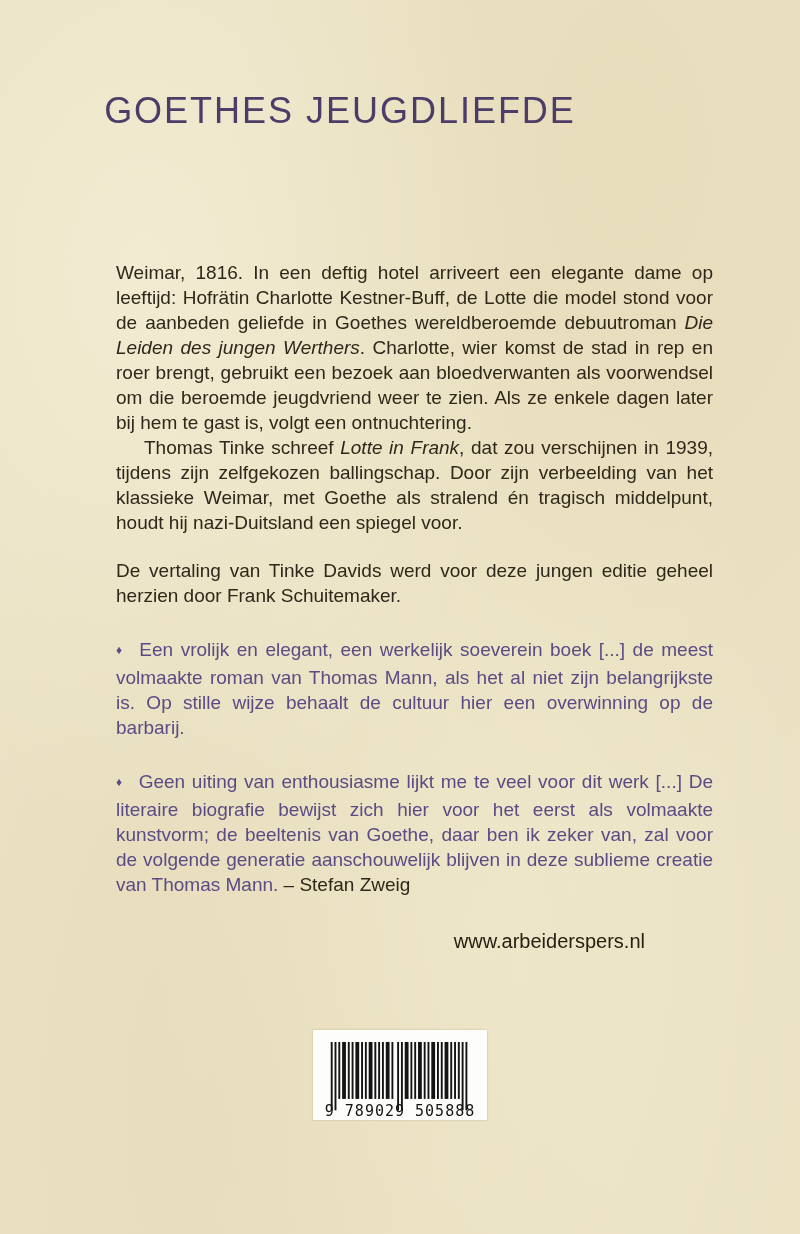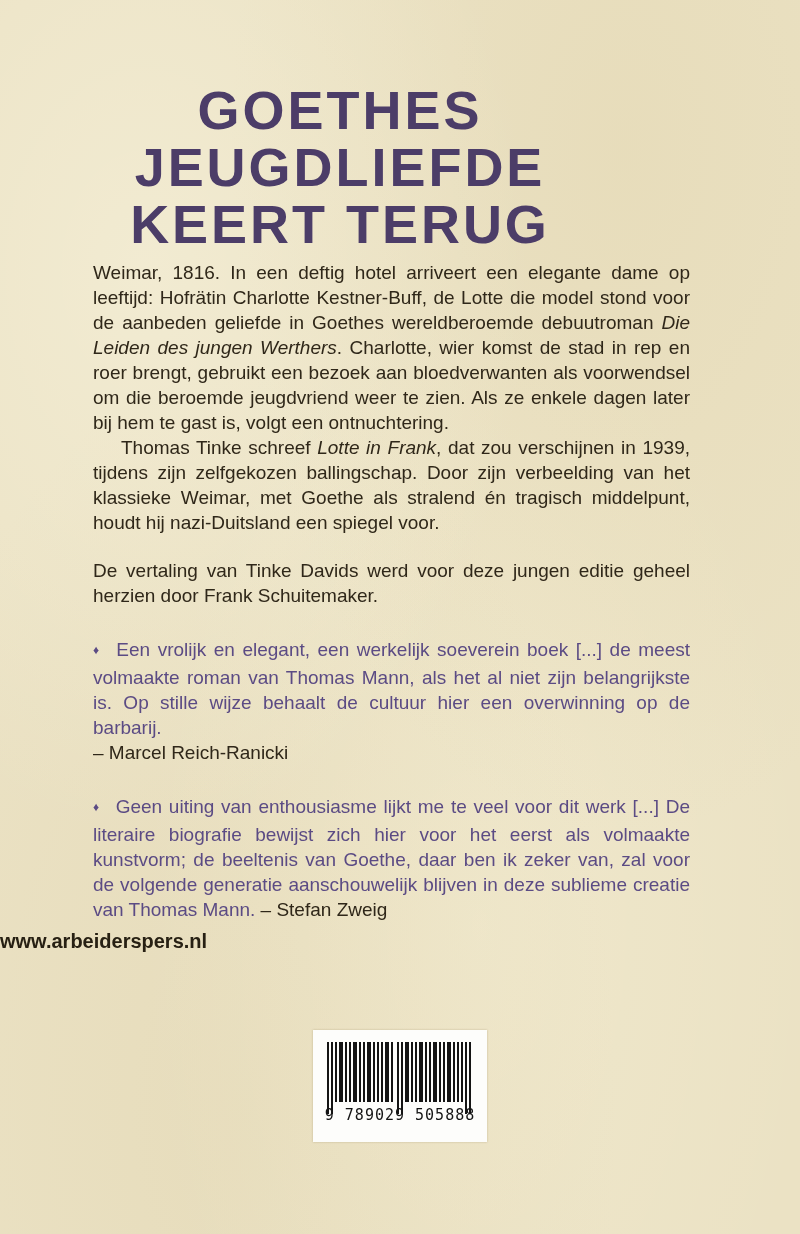--- a/index.html
+++ b/index.html
@@ -12,55 +12,55 @@
       radial-gradient(ellipse at 78% 12%, rgba(214,196,146,0.18), rgba(214,196,146,0) 45%),
       radial-gradient(ellipse at 60% 75%, rgba(255,250,228,0.22), rgba(255,250,228,0) 50%),
       radial-gradient(ellipse at 30% 90%, rgba(206,188,140,0.15), rgba(206,188,140,0) 48%),
       #ebe2c4;
     font-family:"Liberation Sans", sans-serif;
   }
   .title{
     position:absolute;top:82px;left:0;width:680px;
     text-align:center;
     color:#4c3d68;
-    font-weight:700;
-    font-size:54px;
+    font-weight:400;
+    font-size:36px;
     line-height:57px;
     letter-spacing:0.055em;
   }
   .text-col{
-    position:absolute;top:260px;left:93px;width:597px;
+    position:absolute;top:260px;left:116px;width:597px;
     color:#2f2719;
     font-size:19px;line-height:25px;
     text-align:justify;
   }
   .text-col p{margin:0;}
   p.indent{text-indent:28px;}
   p.gap{margin-top:23px;}
   p.quote{color:#5b4b84;margin-top:29px;}
   .seg-i{font-style:italic;}
   .seg-q{color:#5b4b84;}
   .seg-attr{color:#2f2719;}
   .seg-b{
     color:#5b4b84;
     font-size:12px;
     padding-right:15px;
     position:relative;top:-2px;
   }
   .website{
     position:absolute;top:930px;left:0;width:645px;
-    text-align:left;
+    text-align:right;
     color:#272013;
-    font-weight:bold;
+    font-weight:normal;
     font-size:20px;
   }
   .barcode-box{
     position:absolute;top:1030px;left:50%;
     transform:translateX(-50%);
-    width:174px;height:112px;
+    width:174px;height:90px;
     background:#fdfdfb;
     box-shadow:0 0 2px rgba(120,100,60,0.35);
     display:flex;flex-direction:column;align-items:center;
   }
   .barcode-bars{margin-top:12px;}
   .barcode-number{
     margin-top:-14px;
     font-family:"DejaVu Sans Mono", monospace;
     font-size:15px;
     letter-spacing:1px;
@@ -68,29 +68,27 @@
     background:transparent;
   }
 </style>
 </head>
 <body>
 
 <div class="page">
 
   <div class="title">
     <div>GOETHES JEUGDLIEFDE</div>
-    <div>KEERT TERUG</div>
   </div>
 
   <div class="text-col">
     <p><span class="seg-n">Weimar, 1816. In een deftig hotel arriveert een elegante dame op leeftijd: Hofrätin Charlotte Kestner-Buff, de Lotte die model stond voor de aanbeden geliefde in Goethes wereldberoemde debuutroman </span><span class="seg-i">Die Leiden des jungen Werthers</span><span class="seg-n">. Charlotte, wier komst de stad in rep en roer brengt, gebruikt een bezoek aan bloedverwanten als voorwendsel om die beroemde jeugdvriend weer te zien. Als ze enkele dagen later bij hem te gast is, volgt een ontnuchtering.</span></p>
     <p class="indent"><span class="seg-n">Thomas Tinke schreef </span><span class="seg-i">Lotte in Frank</span><span class="seg-n">, dat zou verschijnen in 1939, tijdens zijn zelfgekozen ballingschap. Door zijn verbeelding van het klassieke Weimar, met Goethe als stralend én tragisch middelpunt, houdt hij nazi-Duitsland een spiegel voor.</span></p>
     <p class="gap"><span class="seg-n">De vertaling van Tinke Davids werd voor deze jungen editie geheel herzien door Frank Schuitemaker.</span></p>
     <p class="gap quote"><span class="seg-b">♦</span><span class="seg-q">Een vrolijk en elegant, een werkelijk soeverein boek [...] de meest volmaakte roman van Thomas Mann, als het al niet zijn belangrijkste is. Op stille wijze behaalt de cultuur hier een overwinning op de barbarij.</span></p>
-    <p><span class="seg-attr">– Marcel Reich-Ranicki</span></p>
     <p class="gap quote"><span class="seg-b">♦</span><span class="seg-q">Geen uiting van enthousiasme lijkt me te veel voor dit werk [...] De literaire biografie bewijst zich hier voor het eerst als volmaakte kunstvorm; de beeltenis van Goethe, daar ben ik zeker van, zal voor de volgende generatie aanschouwelijk blijven in deze sublieme creatie van Thomas Mann.</span><span class="seg-attr"> – Stefan Zweig</span></p>
   </div>
 
   <div class="website">www.arbeiderspers.nl</div>
 
   <div class="barcode-box">
     <svg class="barcode-bars" width="146" height="78" viewBox="0 0 146 78" xmlns="http://www.w3.org/2000/svg">
       <g fill="#141414">
         <rect x="0" y="0" width="2" height="72"></rect>
           <rect x="4" y="0" width="2" height="72"></rect>

